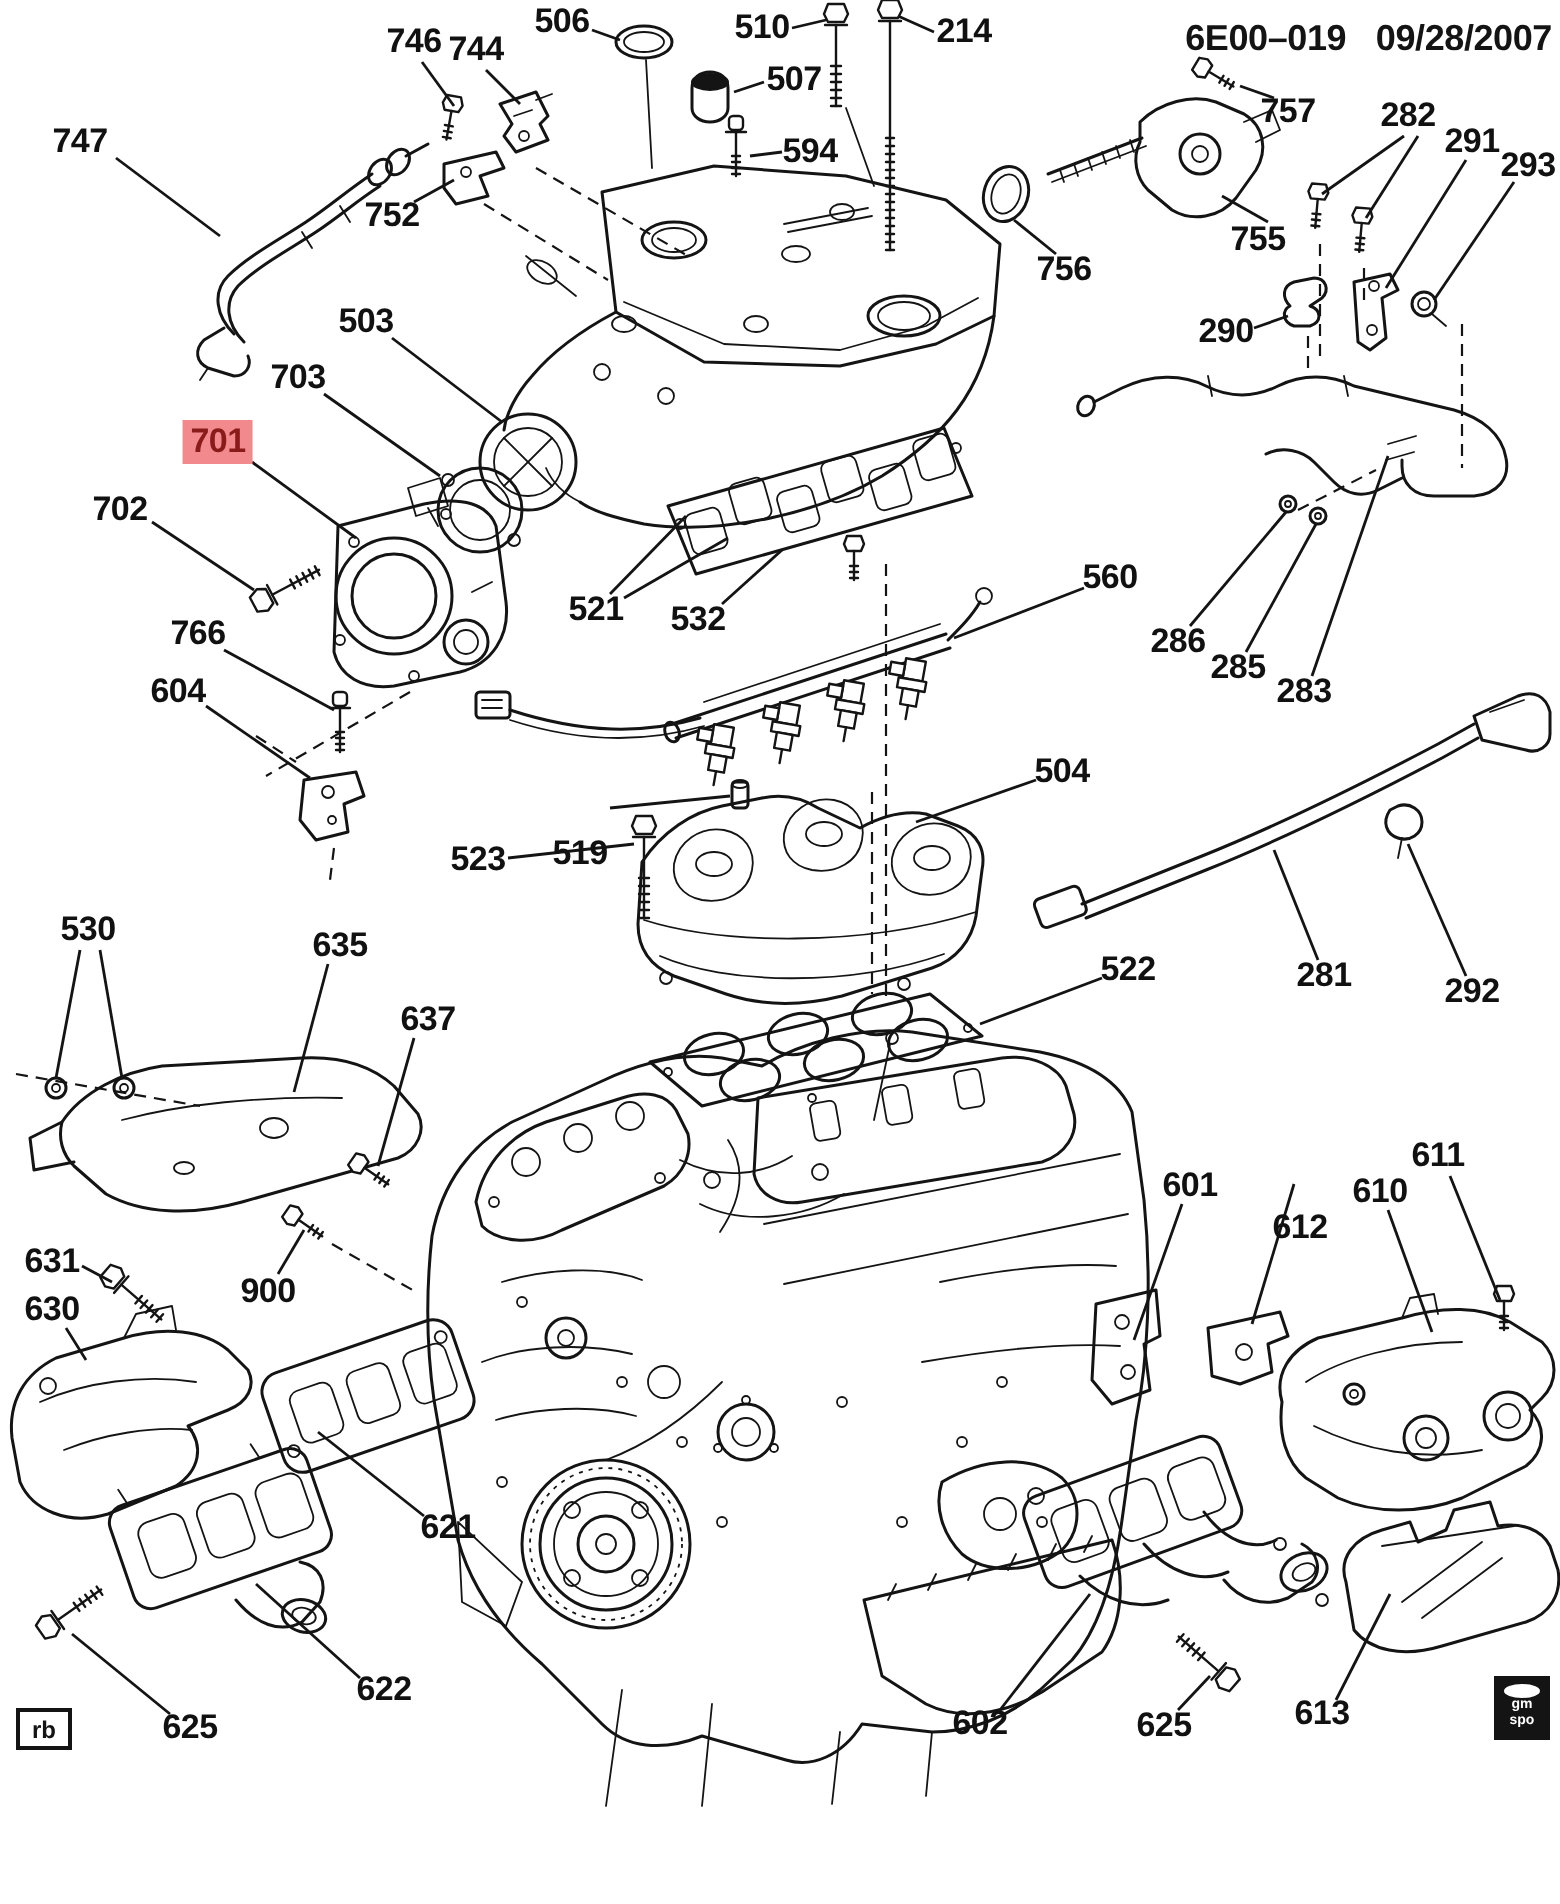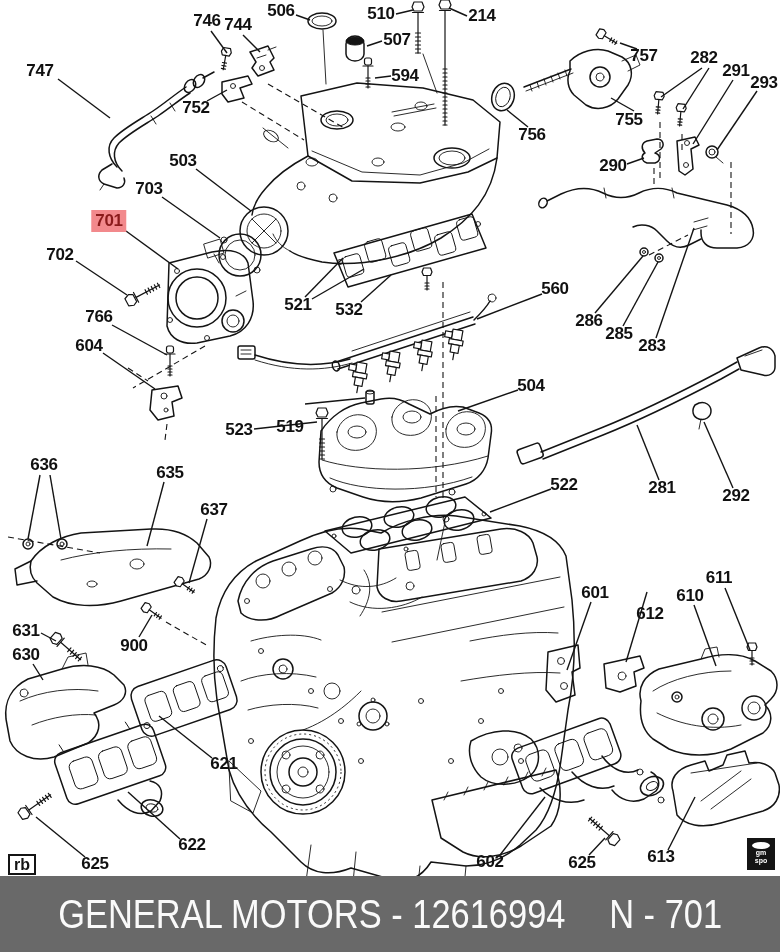--- a/index.html
+++ b/index.html
@@ -18,36 +18,40 @@
   .dark{fill:#141414;stroke:#141414;stroke-width:1;}
   .sym{stroke:#141414;fill:#fff;stroke-width:1.2;stroke-linejoin:round;stroke-linecap:round;}
   .leader{stroke:#141414;stroke-width:1.4;}
   
   #labels{position:absolute;left:0;top:0;width:780px;height:952px;pointer-events:none;}
   .co{position:absolute;transform:translate(-50%,-50%);font-size:17px;font-weight:bold;
       color:#111;white-space:nowrap;letter-spacing:-0.3px;pointer-events:auto;}
   .co.hl{background:var(--hl-bg,#f2898c);color:var(--hl-fg,#8a1b1b);padding:1px 4px;}
   
   .rb{position:absolute;left:8px;top:854px;width:24px;height:17px;border:2px solid #141414;
-      font-size:16px;font-weight:bold;color:#141414;display:flex;align-items:center;justify-content:center;}
+      font-size:12px;font-weight:bold;color:#141414;display:flex;align-items:center;justify-content:center;}
   .spo{position:absolute;left:747px;top:838px;width:26px;height:30px;background:#141414;
        border:1px solid #141414;display:flex;flex-direction:column;align-items:center;}
   .spo-oval{width:18px;height:7px;background:#fff;border-radius:50%;margin-top:3px;}
   .spo-t{color:#fff;font-size:7px;font-weight:bold;line-height:8px;letter-spacing:0;}
   
   .footer{position:absolute;left:0;top:876px;width:780px;height:76px;background:var(--ft-bg,#696969);
           display:flex;align-items:center;justify-content:center;}
   .footer-inner{display:flex;gap:52px;transform:scaleX(0.84);transform-origin:50% 50%;
           color:var(--ft-fg,#fafafa);font-size:41px;font-weight:400;white-space:nowrap;}
 </style>
 </head>
 <body>
 
 <div class="stage">
 
+  <div class="hdr">
+    <span>6E00–019</span>
+    <span>09/28/2007</span>
+  </div>
 
   <svg id="art" width="780" height="952" viewBox="0 0 780 952">
     <defs>
       <g id="boltV" class="sym">
         <path d="M-6,-2 L-4,-7 L4,-7 L6,-2 L4,2 L-4,2 Z"></path>
         <line x1="-5.5" y1="3.5" x2="5.5" y2="3.5"></line>
         <line x1="0" y1="3.5" x2="0" y2="30"></line>
         <path d="M-2.5,15 h5 M-2.5,18.5 h5 M-2.5,22 h5 M-2.5,25.5 h5 M-2.5,29 h5"></path>
       </g>
       <g id="boltS" class="sym">
@@ -531,21 +535,21 @@
       <div class="co" style="left: 589px; top: 321px;">286</div>
       <div class="co" style="left: 619px; top: 334px;">285</div>
       <div class="co" style="left: 652px; top: 346px;">283</div>
       <div class="co" style="left: 555px; top: 289px; text-align: center;">560</div>
       <div class="co" style="left: 290px; top: 405px; margin-top: 22px;">519</div>
       <div class="co" style="left: 239px; top: 430px;">523</div>
       <div class="co" style="left: 531px; top: 386px;">504</div>
       <div class="co" style="left: 564px; top: 485px;">522</div>
       <div class="co" style="left: 662px; top: 488px;">281</div>
       <div class="co" style="left: 736px; top: 496px;">292</div>
-      <div class="co" style="left: 44px; top: 465px;">636</div>
+      <div class="co" style="left: 44px; top: 465px;">530</div>
       <div class="co" style="left: 170px; top: 473px;">635</div>
       <div class="co" style="left: 214px; top: 510px;">637</div>
       <div class="co" style="left: 26px; top: 631px;">631</div>
       <div class="co" style="left: 26px; top: 655px;">630</div>
       <div class="co" style="left: 134px; top: 646px;">900</div>
       <div class="co" style="left: 224px; top: 764px;">621</div>
       <div class="co" style="left: 192px; top: 845px;">622</div>
       <div class="co" style="left: 95px; top: 864px;">625</div>
       <div class="co" style="left: 595px; top: 593px;">601</div>
       <div class="co" style="left: 650px; top: 583px; margin-top: 31px;">612</div>
@@ -557,20 +561,14 @@
     </div>
 
   <div class="rb">rb</div>
 
   <div class="spo">
     <div class="spo-oval"></div>
     <div class="spo-t">gm</div>
     <div class="spo-t">spo</div>
   </div>
 
-  <div class="footer">
-    <div class="footer-inner">
-      <span>GENERAL MOTORS - 12616994</span>
-      <span>N - 701</span>
-    </div>
-  </div>
 
 </div>
 
 </body></html>

